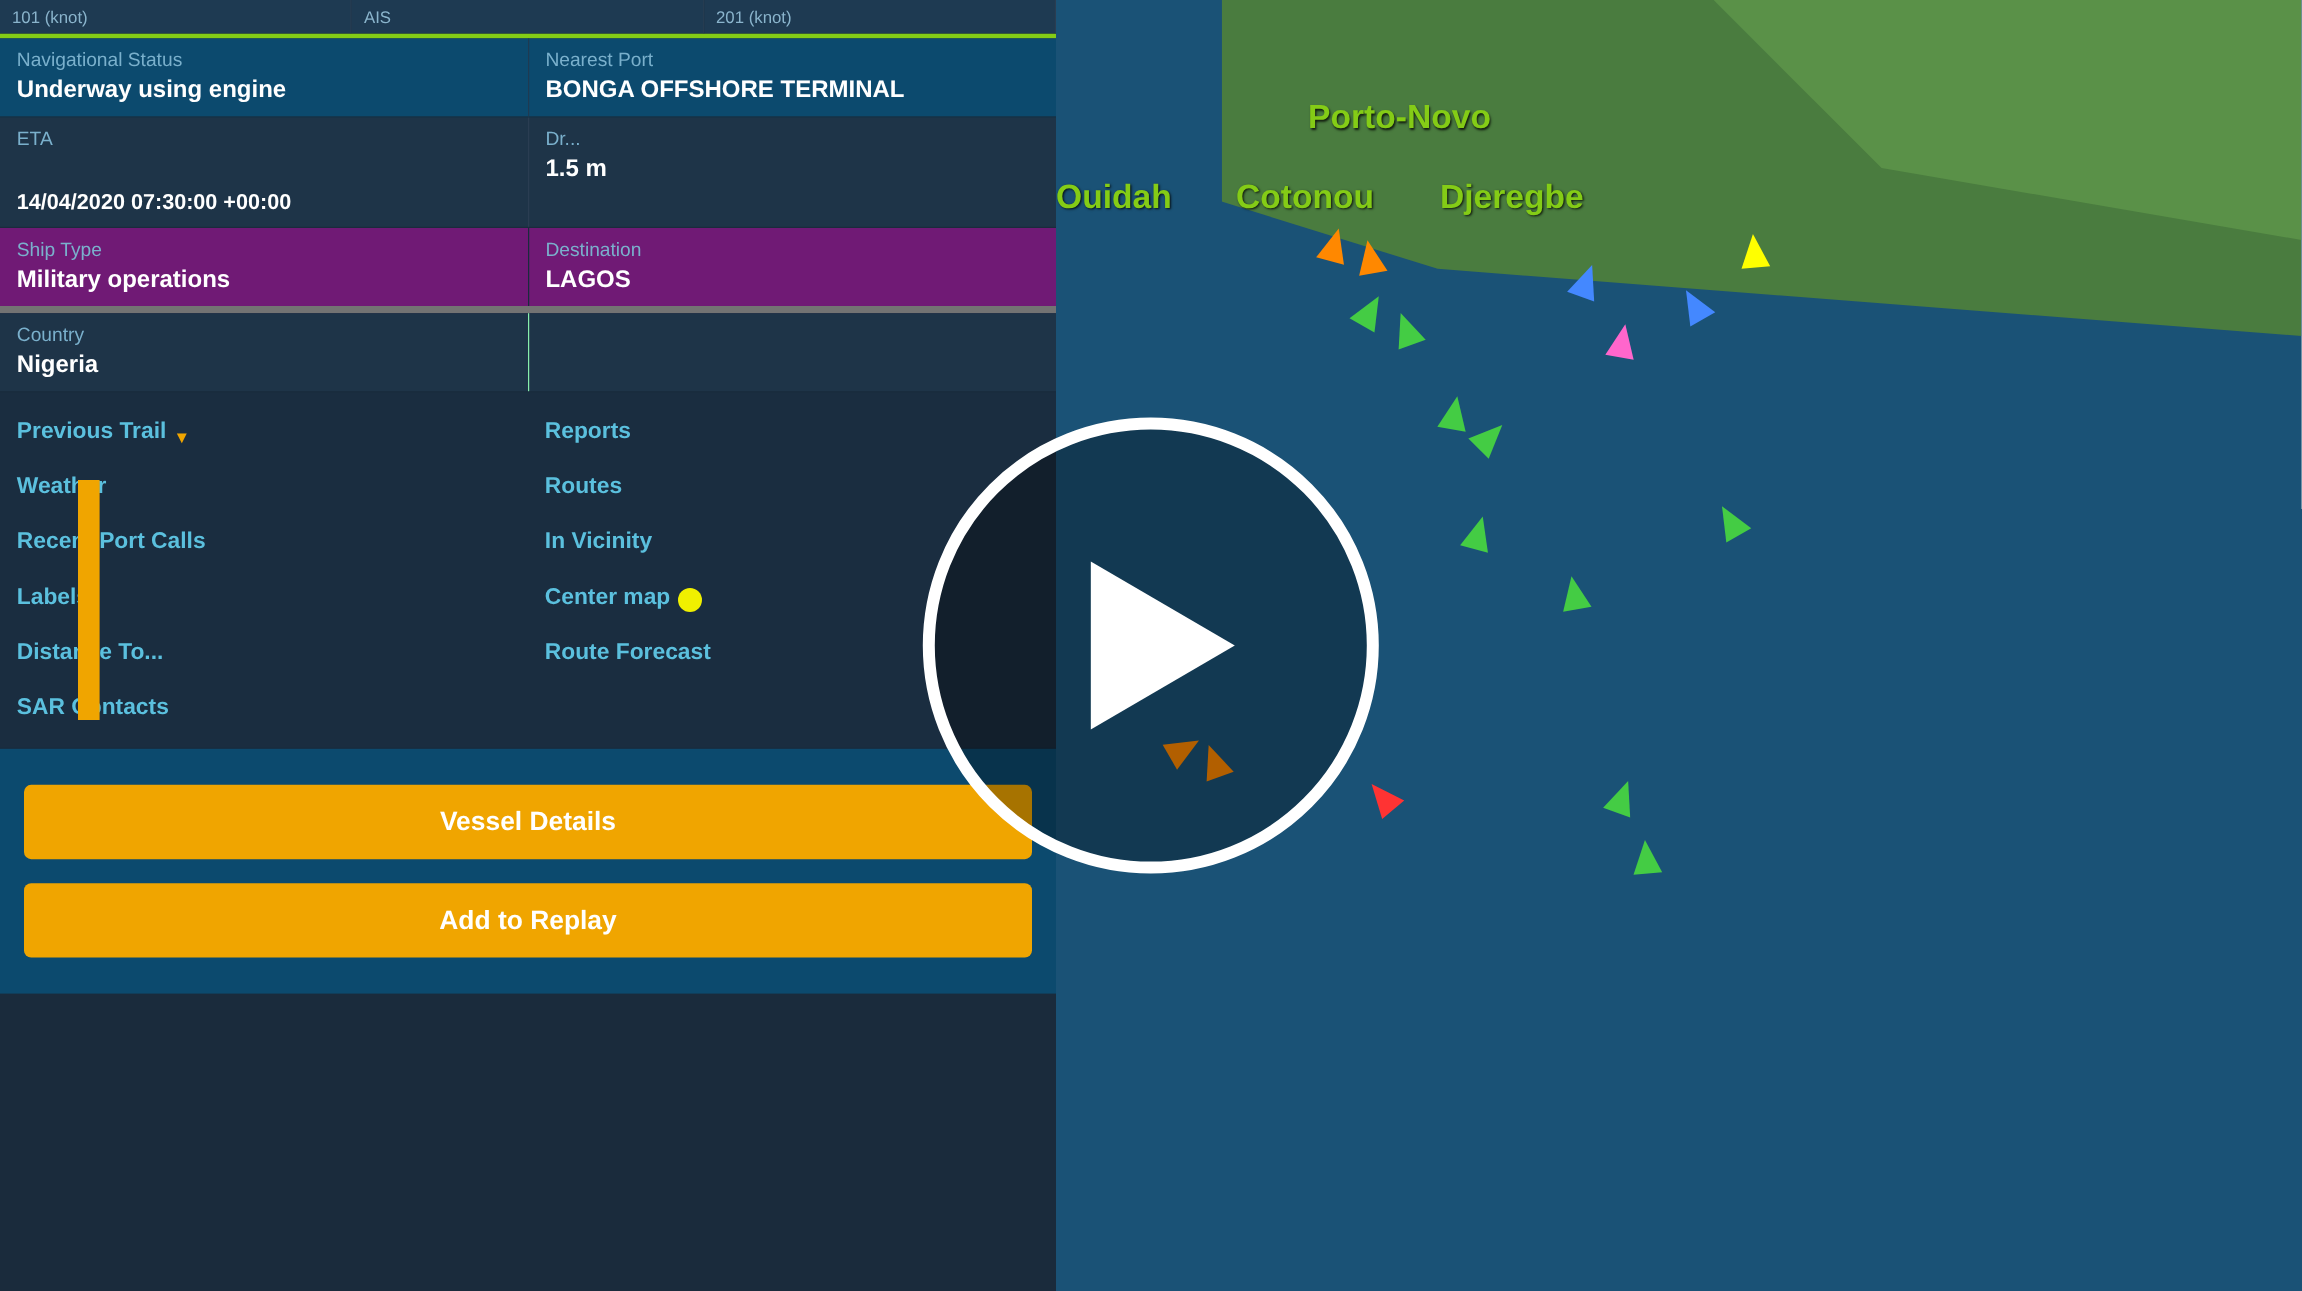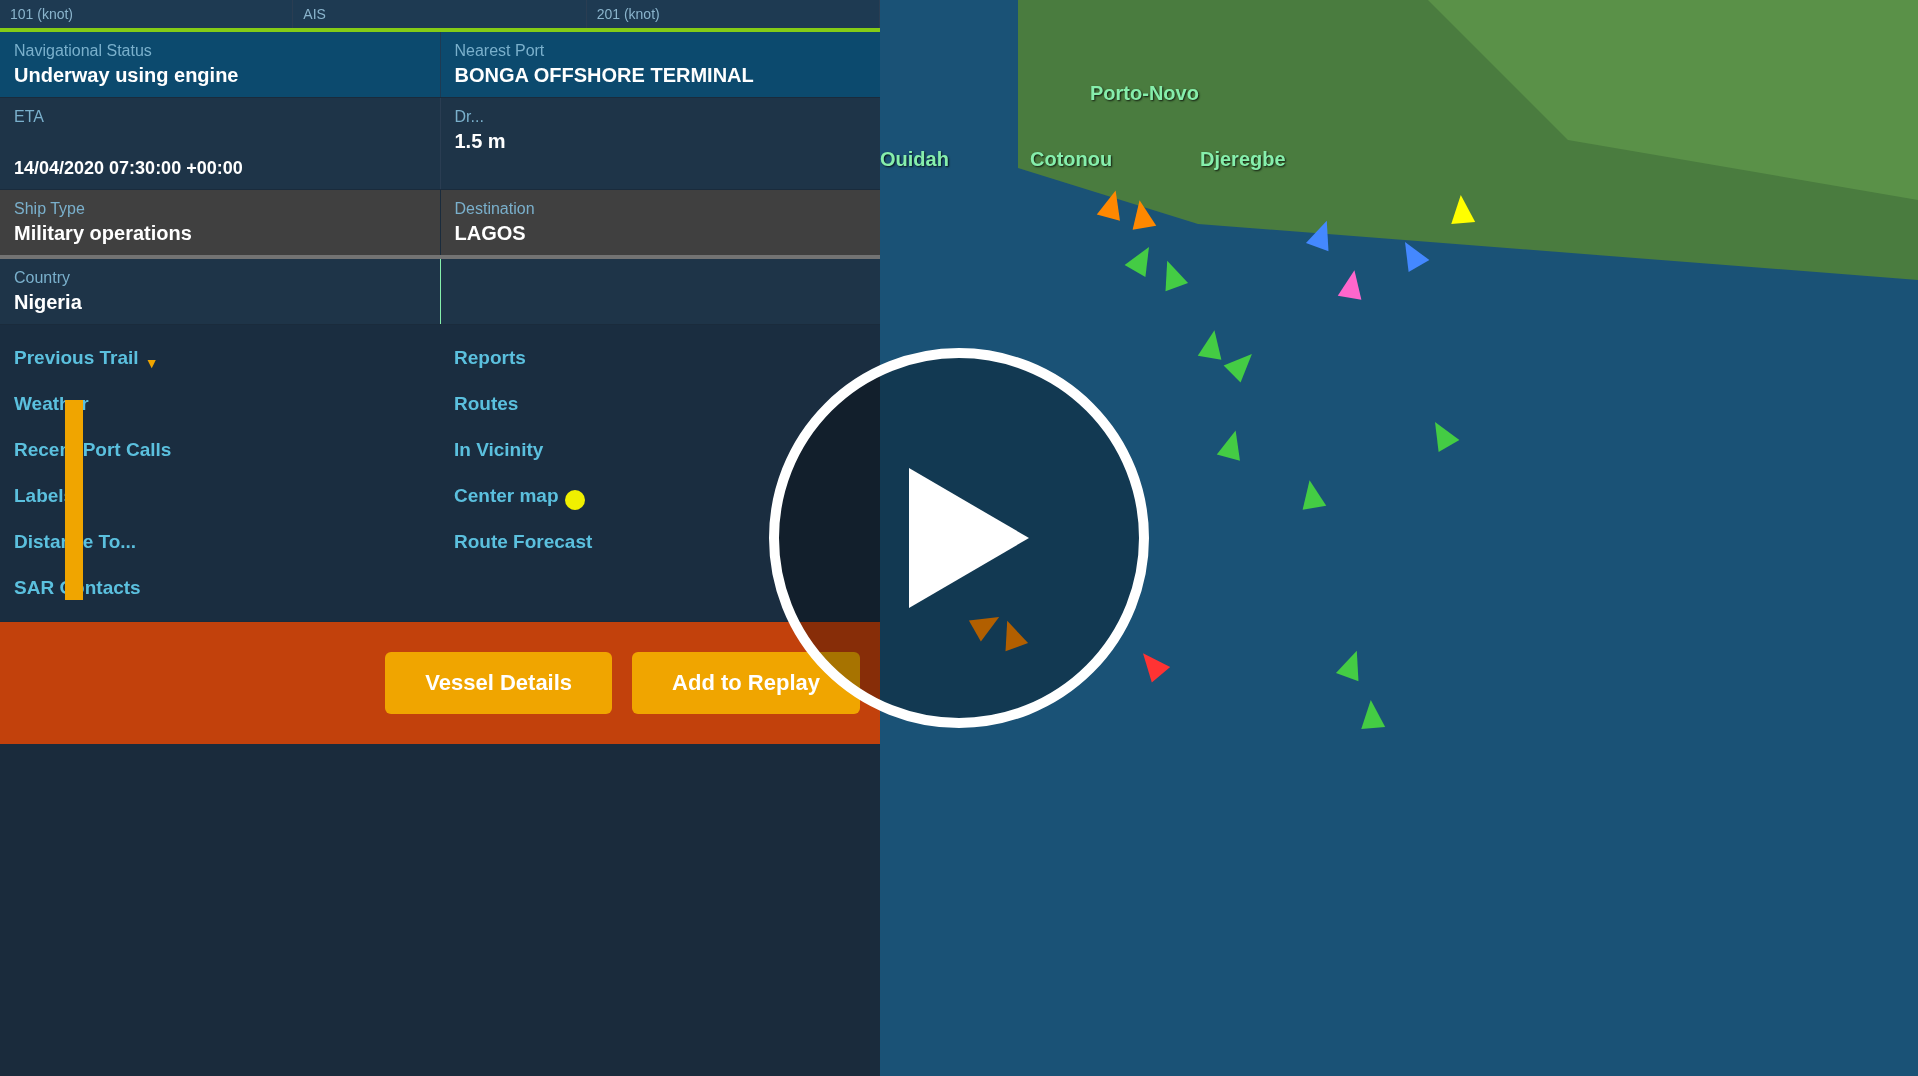--- a/index.html
+++ b/index.html
@@ -38,22 +38,22 @@
       width: 700px;
       height: 200px;
       background: #5a9148;
       clip-path: polygon(30% 0, 100% 0, 100% 100%, 50% 70%);
       z-index: 2;
     }
 
     
     .city-label {
       position: absolute;
-      color: #86efac;
-      font-size: 20px;
+      color: #84cc16;
+      font-size: 28px;
       font-weight: bold;
       z-index: 10;
       text-shadow: 1px 1px 2px rgba(0,0,0,0.8);
       pointer-events: none;
     }
 
     
     #panel {
       position: absolute;
       top: 0; left: 0;
@@ -126,22 +126,22 @@
       border-right: 1px solid #2a3d52;
     }
 
     .eta-cell:last-child {
       border-right: none;
     }
 
     
     .ship-type-row {
       display: flex;
-      background: #404040;
-      border-bottom: 4px solid #737373;
+      background: #701a75;
+      border-bottom: 6px solid #737373;
     }
 
     .ship-type-cell {
       flex: 1;
       padding: 10px 14px;
       border-right: 1px solid #1a2b3c;
     }
 
     .ship-type-cell:last-child {
       border-right: none;
@@ -201,21 +201,22 @@
       font-size: 14px;
       color: #f0a500;
     }
 
     
     .buttons-row {
       display: flex;
       justify-content: flex-end;
       gap: 20px;
       padding: 30px 20px;
-      background: #c2410c;
+      background: #0c4a6e;
+      flex-direction: column;
     }
 
     .btn {
       padding: 18px 40px;
       border-radius: 6px;
       border: none;
       font-size: 22px;
       font-weight: bold;
       cursor: pointer;
       background: #f0a500;

